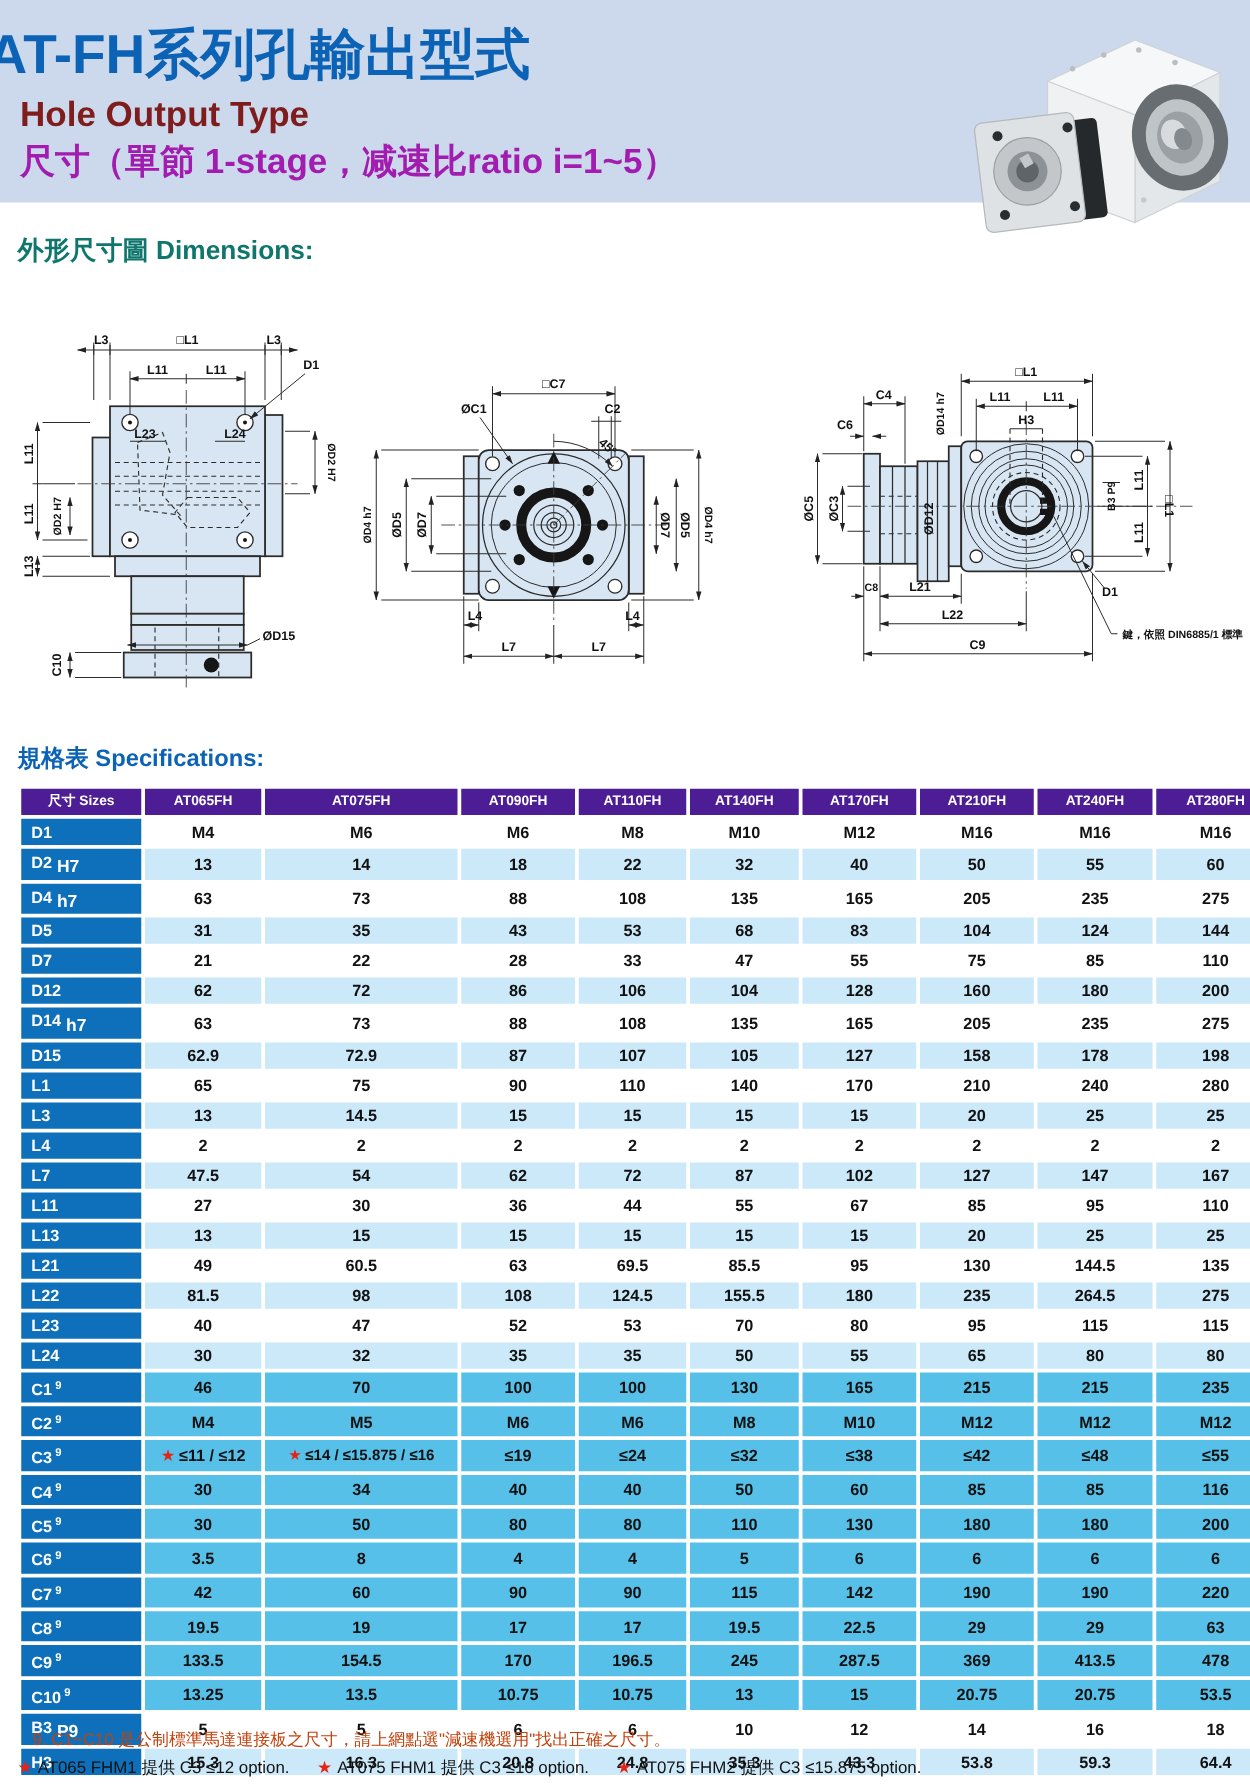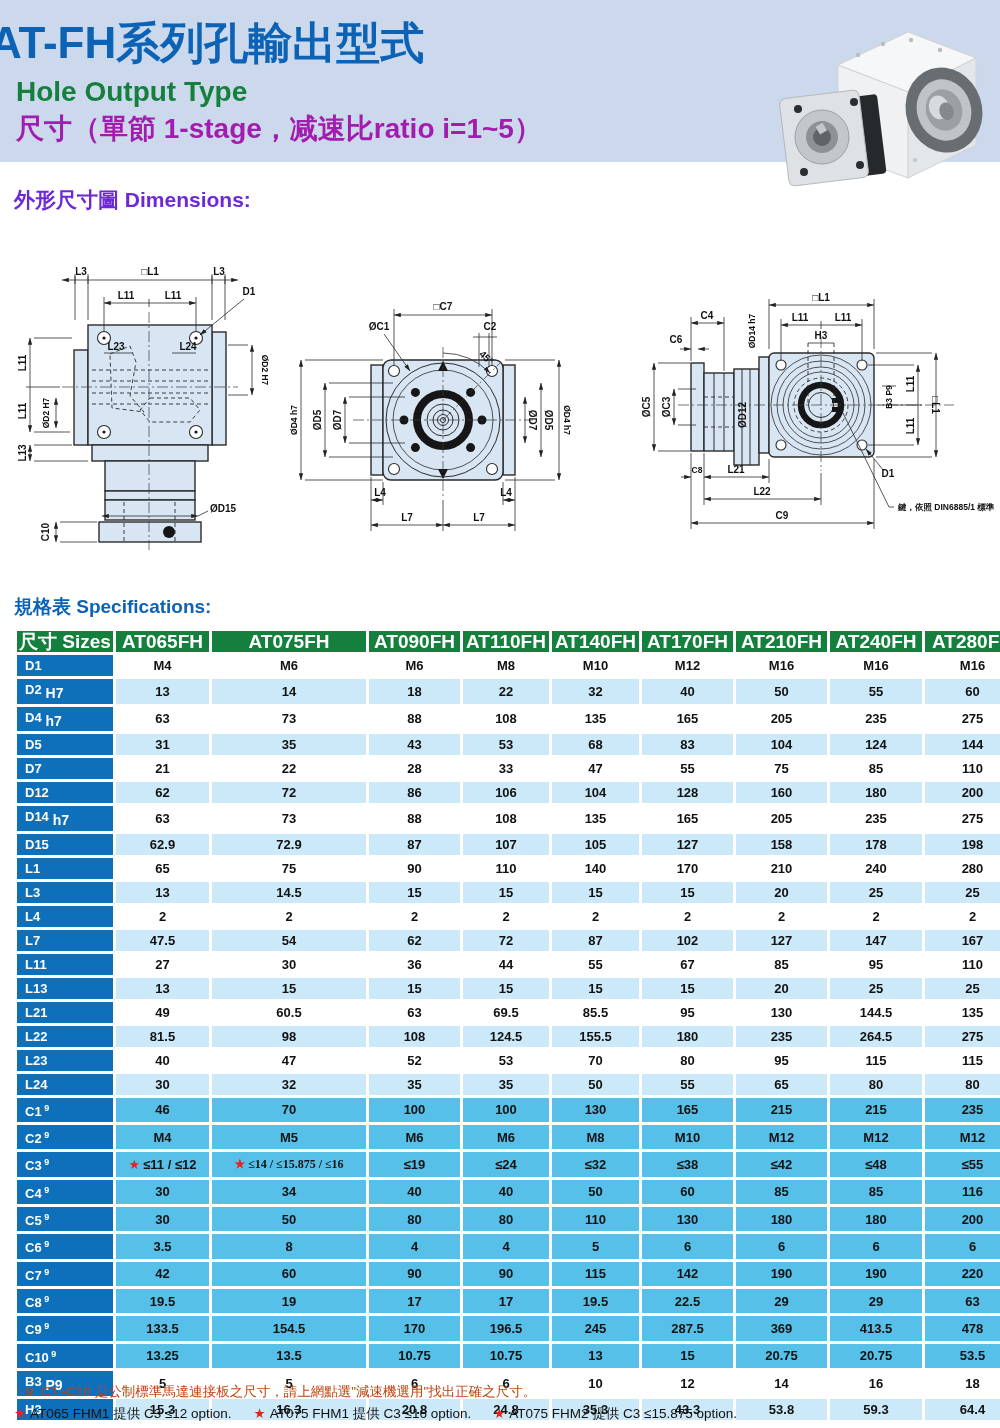--- a/index.html
+++ b/index.html
@@ -1,23 +1,23 @@
 <!DOCTYPE html>
 <html><head>
 <meta charset="utf-8">
 <style>
   html,body{margin:0;padding:0;background:#fff;}
   .page{position:relative;width:1000px;height:1428px;background:#fff;overflow:hidden;
         font-family:"Liberation Sans","DejaVu Sans",sans-serif;color:#111;}
   .band{position:absolute;left:0;top:8;width:1000px;height:162px;background:#ccd8ec;}
   .t1{position:absolute;left:-10px;top:14px;font-size:44px;font-weight:bold;color:#0c63b5;white-space:nowrap;}
-  .t2{position:absolute;left:16px;top:76px;font-size:28px;font-weight:bold;color:#15803d;white-space:nowrap;}
+  .t2{position:absolute;left:16px;top:76px;font-size:28px;font-weight:bold;color:#7f1d1d;white-space:nowrap;}
   .t3{position:absolute;left:16px;top:110px;font-size:28px;font-weight:bold;color:#a21caf;white-space:nowrap;}
   .product{position:absolute;right:2px;top:10px;width:250px;height:198px;}
-  .dimshead{position:absolute;left:14px;top:186px;font-size:21px;font-weight:bold;color:#6d28d9;}
+  .dimshead{position:absolute;left:14px;top:186px;font-size:21px;font-weight:bold;color:#0f766e;}
   .spechead{position:absolute;left:14px;top:594px;font-size:19px;font-weight:bold;color:#0c63b5;}
   .unit{position:absolute;right:20px;top:598px;font-size:17px;font-weight:bold;color:#0c63b5;margin-top:44px;}
   .drawL{position:absolute;left:12px;top:250px;}
   .drawF{position:absolute;left:283px;top:285px;}
   .drawS{position:absolute;left:636px;top:285px;}
 
   
   .tech .bl{fill:#d8e6f3;stroke:#2b2b2b;stroke-width:1.4;}
   .tech .th{stroke:#2b2b2b;stroke-width:1;fill:none;}
   .tech .thin{stroke:#2b2b2b;stroke-width:.8;fill:none;}
@@ -28,21 +28,21 @@
   .tech .wh{fill:#fff;stroke:#2b2b2b;stroke-width:1.1;}
   .tech .dk{fill:#161616;stroke:none;}
   .tech text{font-family:"Liberation Sans","DejaVu Sans",sans-serif;font-size:10px;font-weight:bold;fill:#111;}
   .tech text.sm{font-size:8.5px;}
 
   
   .spec{position:absolute;left:14px;top:628px;}
   table.spec-table{border-collapse:separate;border-spacing:3px;background:#fff;table-layout:fixed;width:976px;}
   .spec-table th,.spec-table td{height:21px;line-height:21px;padding:0;text-align:center;
       font-size:13px;font-weight:bold;white-space:nowrap;overflow:hidden;}
-  .spec-table thead th{background:#15803d;color:#fff;font-size:19px;}
+  .spec-table thead th{background:#4c1d95;color:#fff;font-size:11px;}
   .spec-table th.rowlabel{background:#0e70bb;color:#fff;text-align:left;padding-left:8px;}
   .spec-table th.rowlabel sub{font-size:14px;}
   .spec-table th.rowlabel sup{font-size:9px;}
   tr.white td.val{background:#fff;}
   tr.light td.val{background:#cce9fa;}
   tr.cyan  td.val{background:#57c0e9;}
   td.val .star{color:#e62318;margin-right:3px;}
 
   .note9{position:absolute;left:26px;top:1383px;font-size:13.5px;font-weight:normal;color:#c2410c;white-space:nowrap;}
   .opts{position:absolute;left:14px;top:1405px;font-size:13.5px;font-weight:normal;color:#111;white-space:nowrap;}
@@ -631,21 +631,21 @@
             <td class="val">M6</td>
             <td class="val">M8</td>
             <td class="val">M10</td>
             <td class="val">M12</td>
             <td class="val">M12</td>
             <td class="val">M12</td>
           </tr>
           <tr class="cyan">
             <th class="rowlabel">C3<sup> 9</sup></th>
             <td class="val"><span class="star">★</span>≤11 / ≤12</td>
-            <td class="val" style="font-size: 12px; font-family: Liberation Serif, serif;"><span class="star">★</span>≤14 / ≤15.875 / ≤16</td>
+            <td class="val" style="font-size: 12px;"><span class="star">★</span>≤14 / ≤15.875 / ≤16</td>
             <td class="val">≤19</td>
             <td class="val">≤24</td>
             <td class="val">≤32</td>
             <td class="val">≤38</td>
             <td class="val">≤42</td>
             <td class="val">≤48</td>
             <td class="val">≤55</td>
           </tr>
           <tr class="cyan">
             <th class="rowlabel">C4<sup> 9</sup></th>

